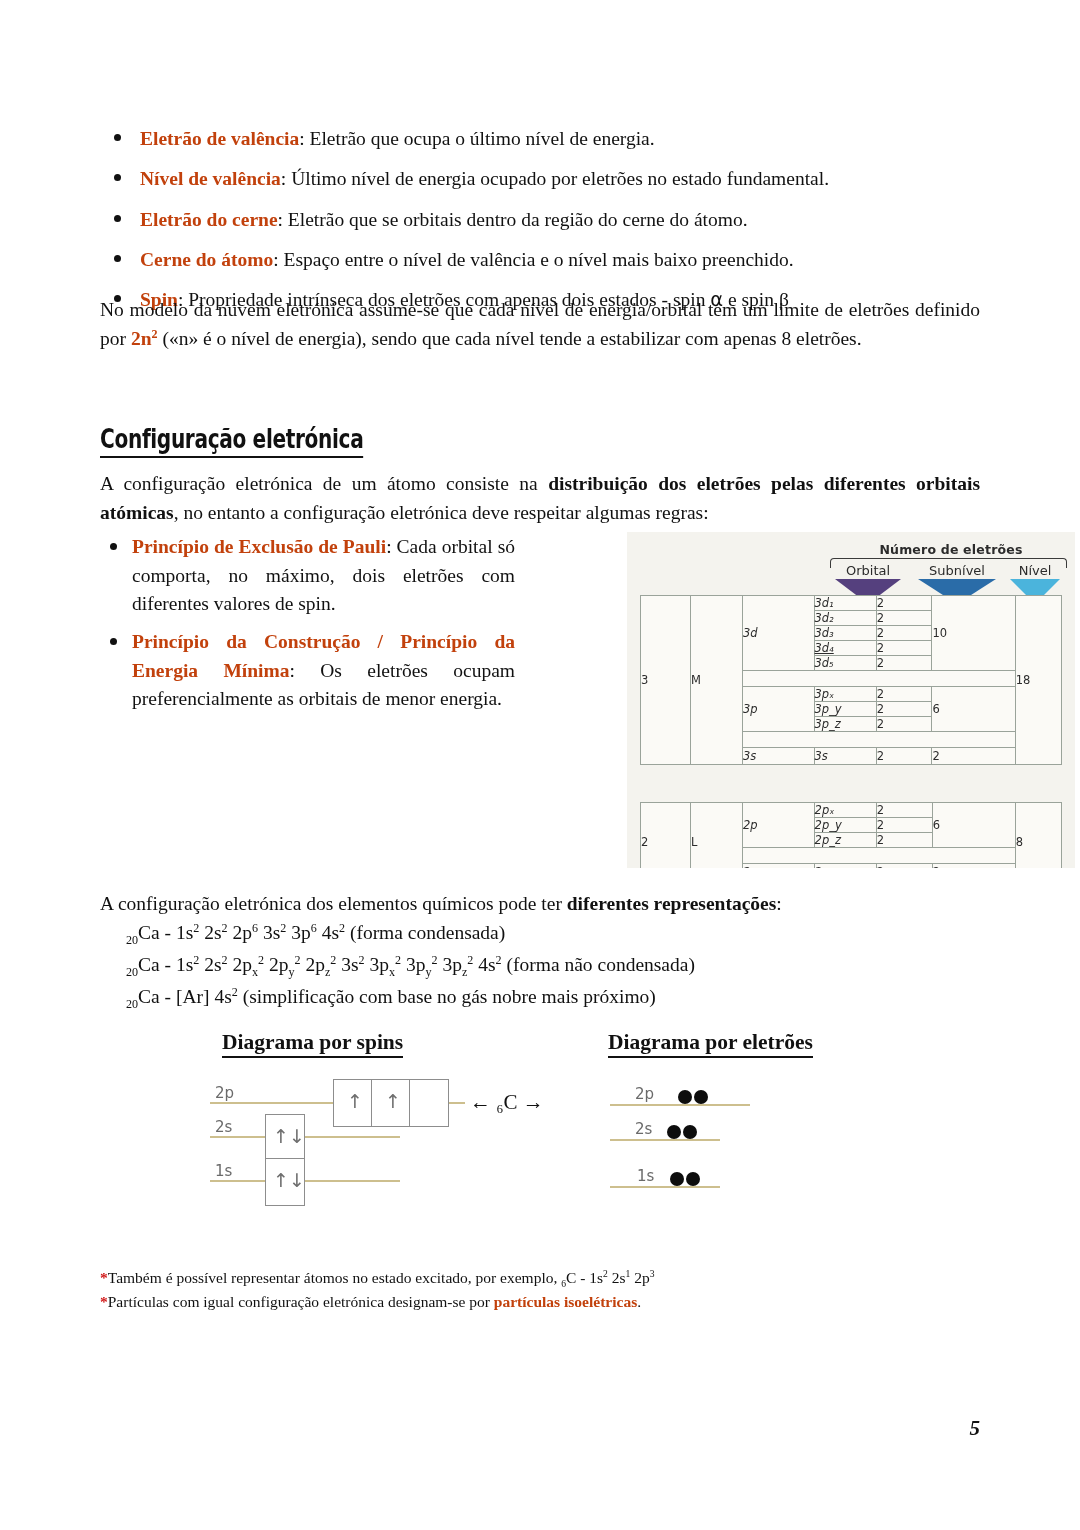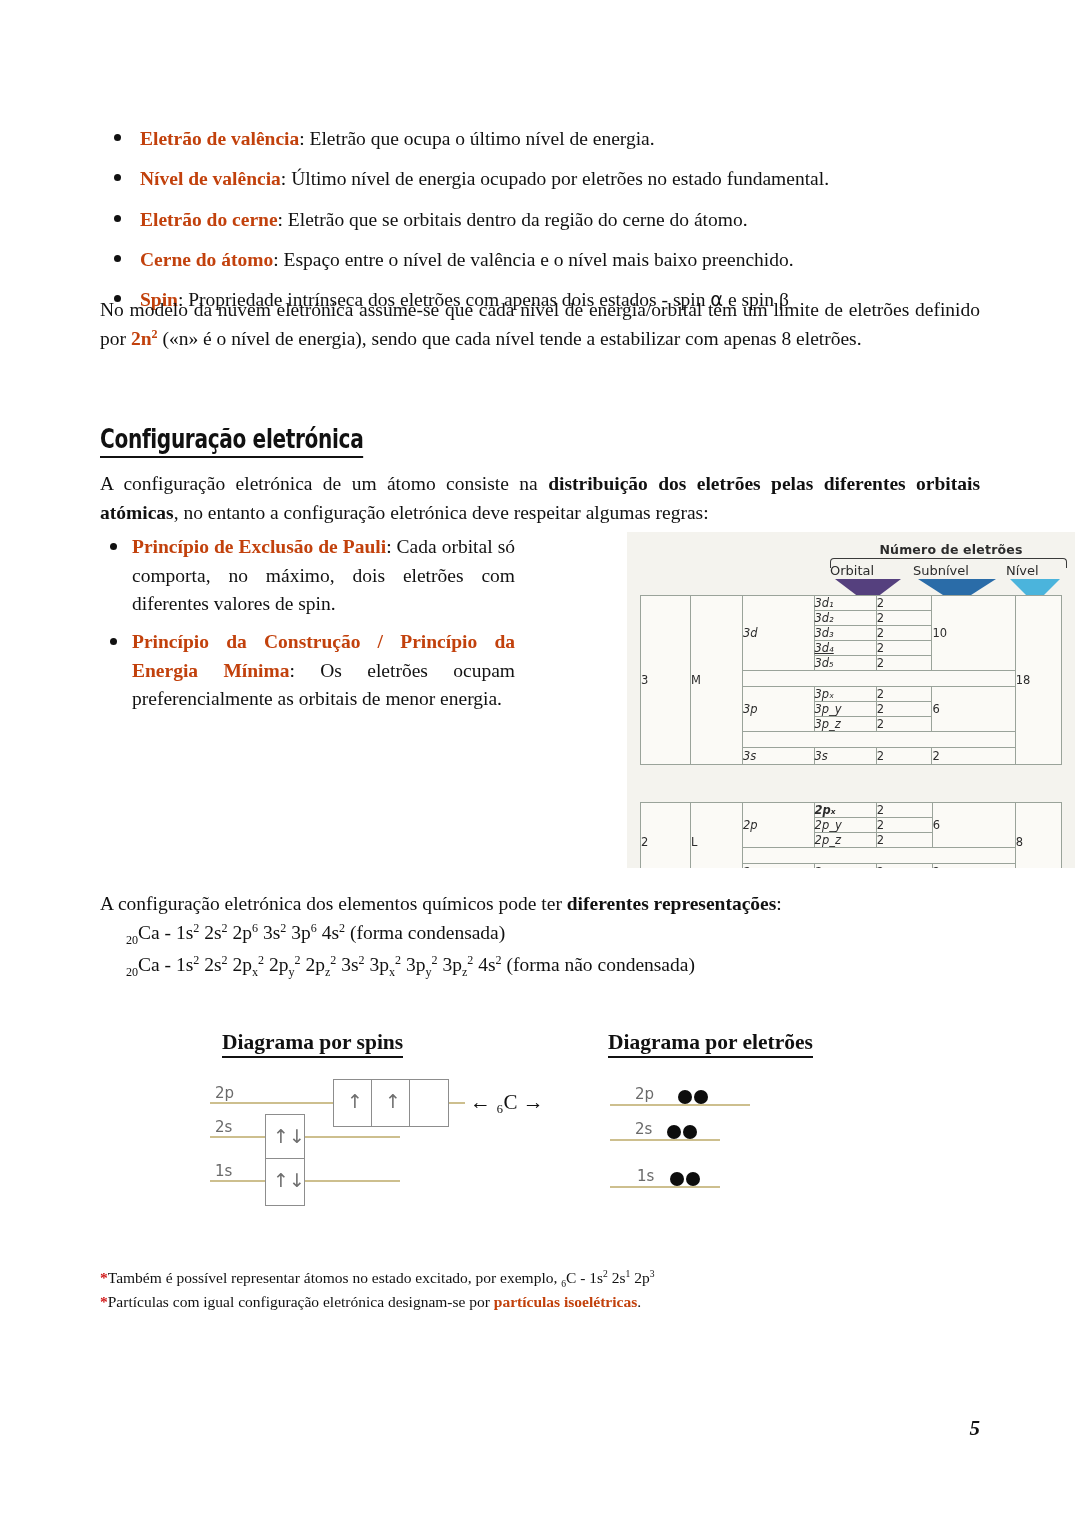--- a/index.html
+++ b/index.html
@@ -96,21 +96,21 @@
   .numero{
     position:absolute;left:200px;top:10px;width:248px;
     text-align:center;font-size:12.5px;font-weight:bold;letter-spacing:.2px;
   }
   .bracket{
     position:absolute;left:203px;top:26px;width:235px;height:9px;
     border:1.6px solid #3a3a3a;border-bottom:none;
     border-radius:4px 4px 0 0;
   }
   .hdr-lbl{
-    position:absolute;top:31px;font-size:13px;
+    position:absolute;top:31px;font-size:13px;text-align:center;
   }
   .tri-down{
     position:absolute;width:0;height:0;
     border-left-style:solid;border-right-style:solid;
     border-left-color:transparent;border-right-color:transparent;
     border-top-style:solid;
   }
 
   table.lvl{
     position:absolute;
@@ -300,21 +300,21 @@
       </tr>
     </tbody>
       </table>
 
     <table class="lvl" style="left:13px;top:270px;width:422px;">
       <tbody>
           <tr>
         <td rowspan="6" style="width:50px;">2</td>
         <td rowspan="6" style="width:52px;">L</td>
         <td rowspan="3" style="width:72px;" class="it">2p</td>
-        <td style="width:62px;height:14px;font-weight:bold;" class="it">2pₓ</td>
+        <td style="width:62px;height:14px;" class="it">2pₓ</td>
         <td style="width:56px;">2</td>
         <td rowspan="3" style="width:84px;">6</td>
         <td rowspan="6" style="width:46px;">8</td>
       </tr>
       <tr>
         <td style="height:14px;" class="it">2p_y</td>
         <td>2</td>
       </tr>
       <tr>
         <td style="height:14px;" class="it">2p_z</td>
@@ -338,20 +338,23 @@
   <p class="para p-repr"><span>A configuração eletrónica dos elementos químicos pode ter </span><span class="bold">diferentes representações</span><span>:</span></p>
 
   <div class="cfg" style="top:922px;">
     <sub>20</sub>Ca - 1s<sup>2</sup> 2s<sup>2</sup> 2p<sup>6</sup> 3s<sup>2</sup> 3p<sup>6</sup> 4s<sup>2</sup> (forma condensada)
   </div>
 
   <div class="cfg" style="top:954px;">
     <sub>20</sub>Ca - 1s<sup>2</sup> 2s<sup>2</sup> 2p<sub>x</sub><sup>2</sup> 2p<sub>y</sub><sup>2</sup> 2p<sub>z</sub><sup>2</sup> 3s<sup>2</sup> 3p<sub>x</sub><sup>2</sup> 3p<sub>y</sub><sup>2</sup> 3p<sub>z</sub><sup>2</sup> 4s<sup>2</sup> (forma não condensada)
   </div>
 
+  <div class="cfg" style="top:986px;">
+    <sub>20</sub>Ca - [Ar] 4s<sup>2</sup> (simplificação com base no gás nobre mais próximo)
+  </div>
 
   <div class="diagrams">
 
     <div class="dg-title" style="left:122px;top:0;">Diagrama por spins</div>
 
     <div class="lvl-line" style="left:110px;top:72px;width:255px;"></div>
     <div class="lvl-lbl" style="left:115px;top:54px;">2p</div>
 
     <div class="lvl-line" style="left:110px;top:106px;width:190px;"></div>
     <div class="lvl-lbl" style="left:115px;top:88px;">2s</div>

